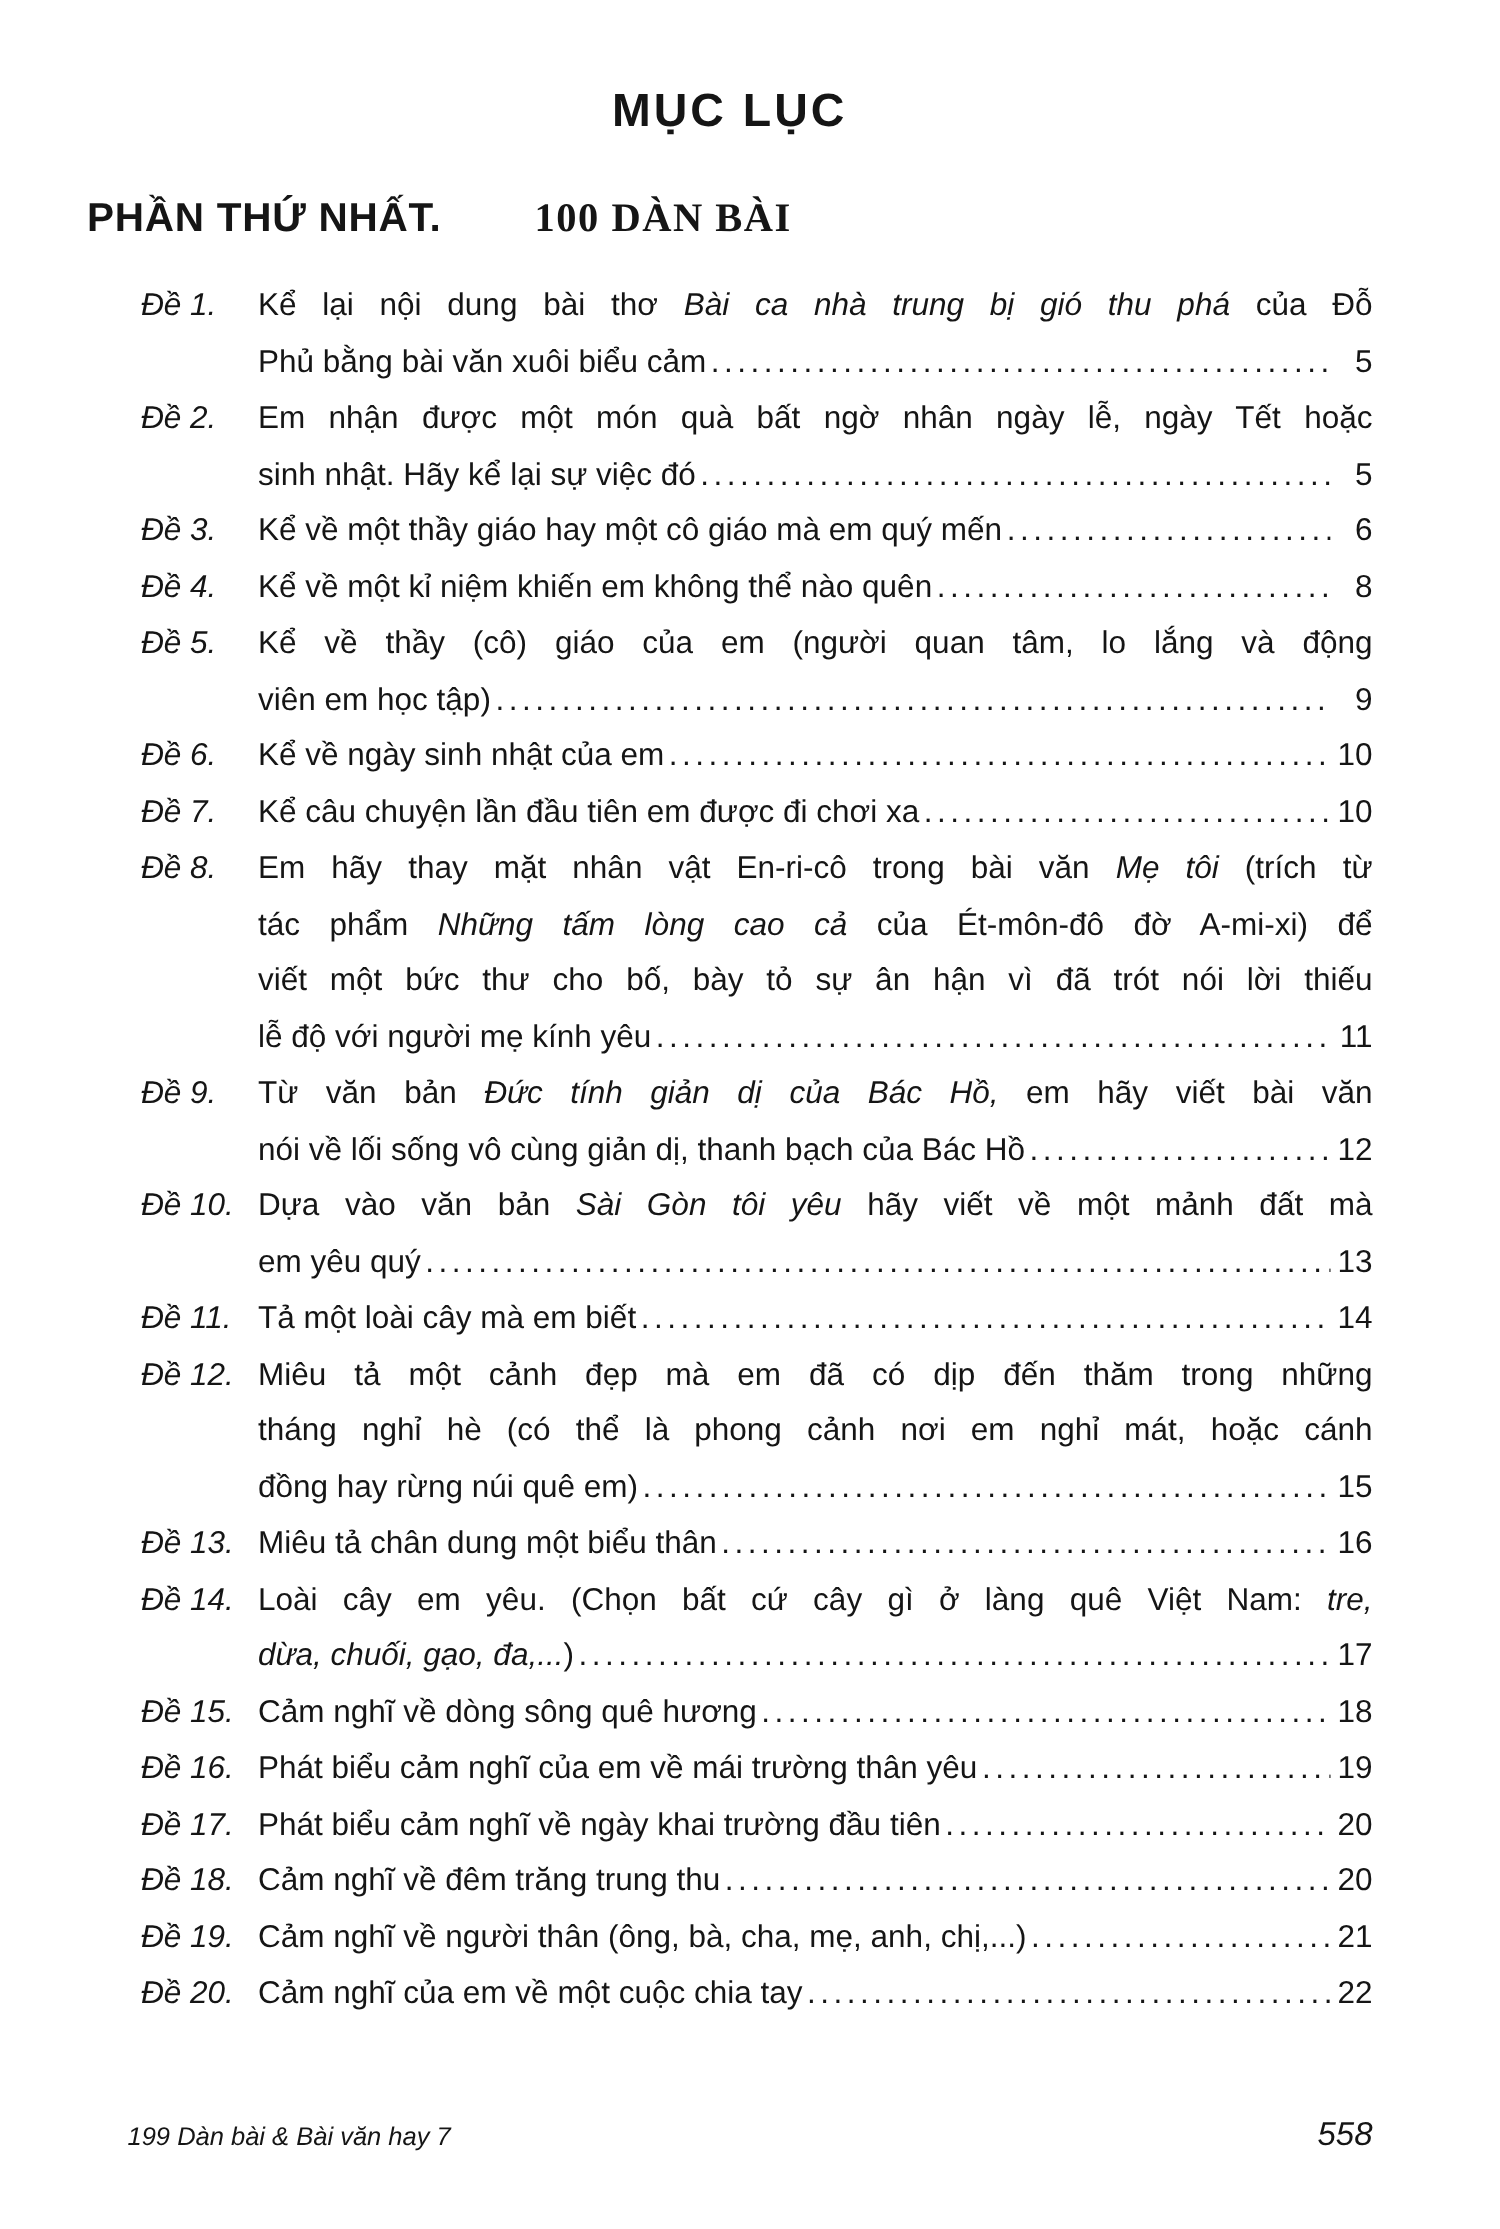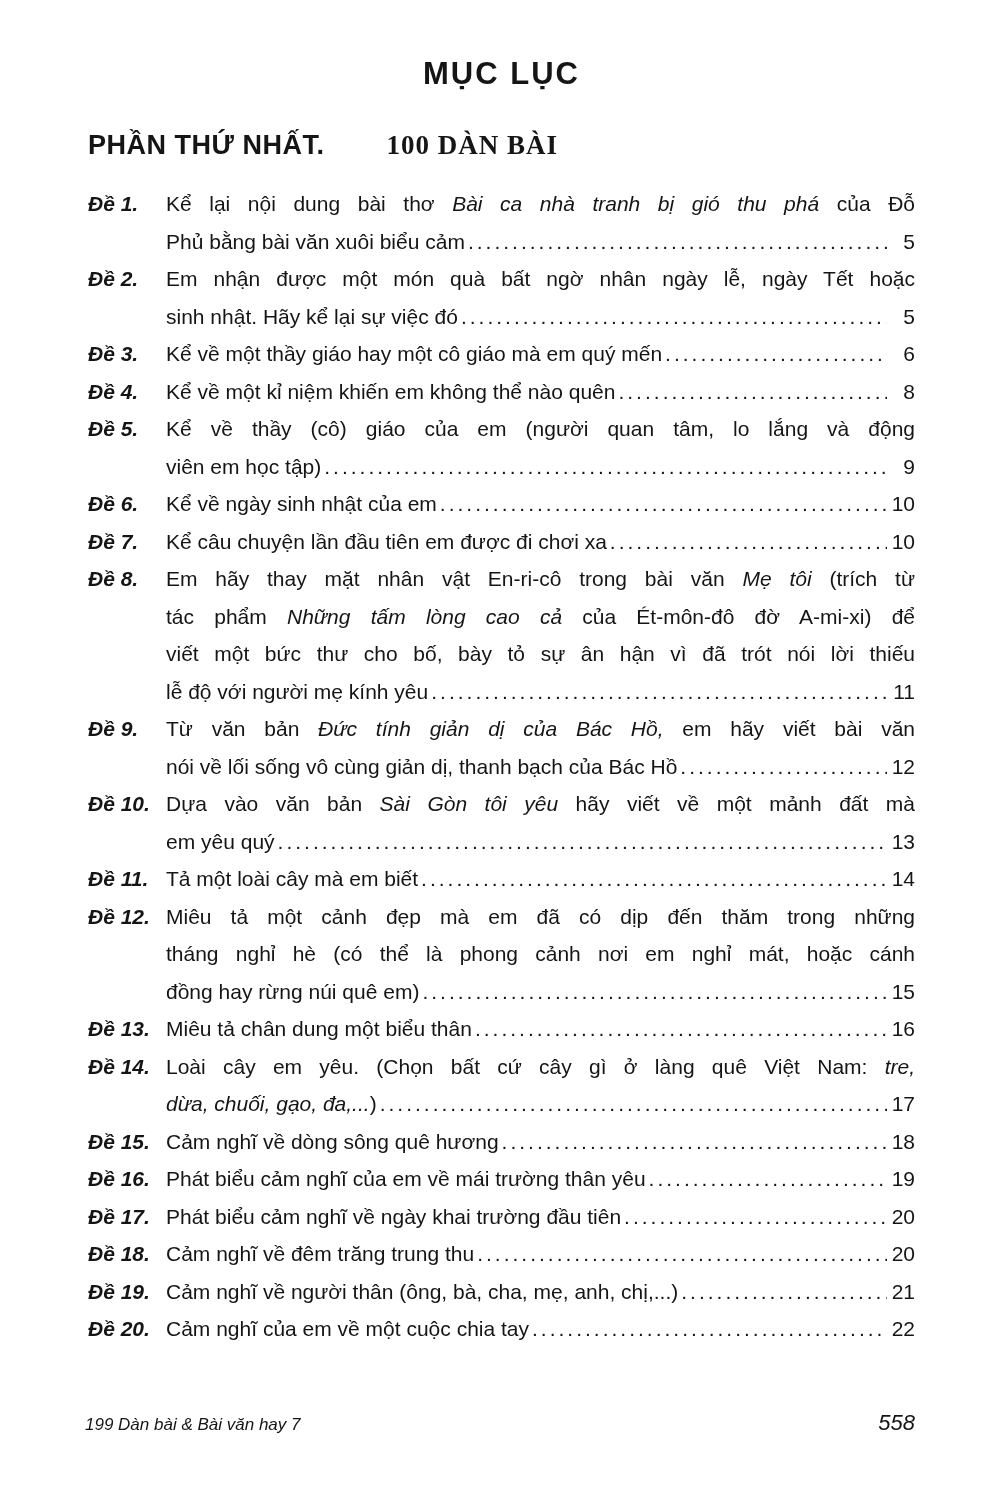--- a/index.html
+++ b/index.html
@@ -6,21 +6,21 @@
   html, body { background: #ffffff; }
   body {
     width: 1000px;
     height: 1486px;
     position: relative;
     font-family: "Liberation Sans", sans-serif;
     color: #151515;
     overflow: hidden;
   }
   .sheet {
-    padding: 56px 85px 0 88px;
+    padding: 56px 85px 0 58px;
     width: 100%;
     height: 100%;
     position: relative;
   }
   .doc-title {
     text-align: center;
     font-size: 31px;
     font-weight: bold;
     letter-spacing: 2px;
   }
@@ -46,22 +46,23 @@
     font-size: 21px;
     line-height: 37.5px;
   }
   .entry {
     display: flex;
     align-items: flex-start;
   }
   .entry-label {
     width: 78px;
     flex: none;
-    font-weight: bold;
+    font-weight: normal;
     font-style: italic;
+    margin-left: 36px;
   }
   .entry-body {
     flex: 1;
     min-width: 0;
   }
   .line:not(.last) {
     text-align: justify;
     text-align-last: justify;
   }
   .line.last {
@@ -107,21 +108,21 @@
 
   <div class="part-row">
     <span class="part-label">PHẦN THỨ NHẤT.</span>
     <span class="part-title">100 DÀN BÀI</span>
   </div>
 
   <div class="toc">
       <div class="entry">
         <span class="entry-label">Đề 1.</span>
         <div class="entry-body">
-          <div class="line"><span class="line-text">Kể lại nội dung bài thơ <i>Bài ca nhà tranh bị gió thu phá</i> của Đỗ</span></div>
+          <div class="line"><span class="line-text">Kể lại nội dung bài thơ <i>Bài ca nhà trung bị gió thu phá</i> của Đỗ</span></div>
           <div class="line last">
             <span class="line-text">Phủ bằng bài văn xuôi biểu cảm</span>
             <span class="dots"></span>
             <span class="pagenum">5</span>
           </div>
         </div>
       </div>
       <div class="entry">
         <span class="entry-label">Đề 2.</span>
         <div class="entry-body">

